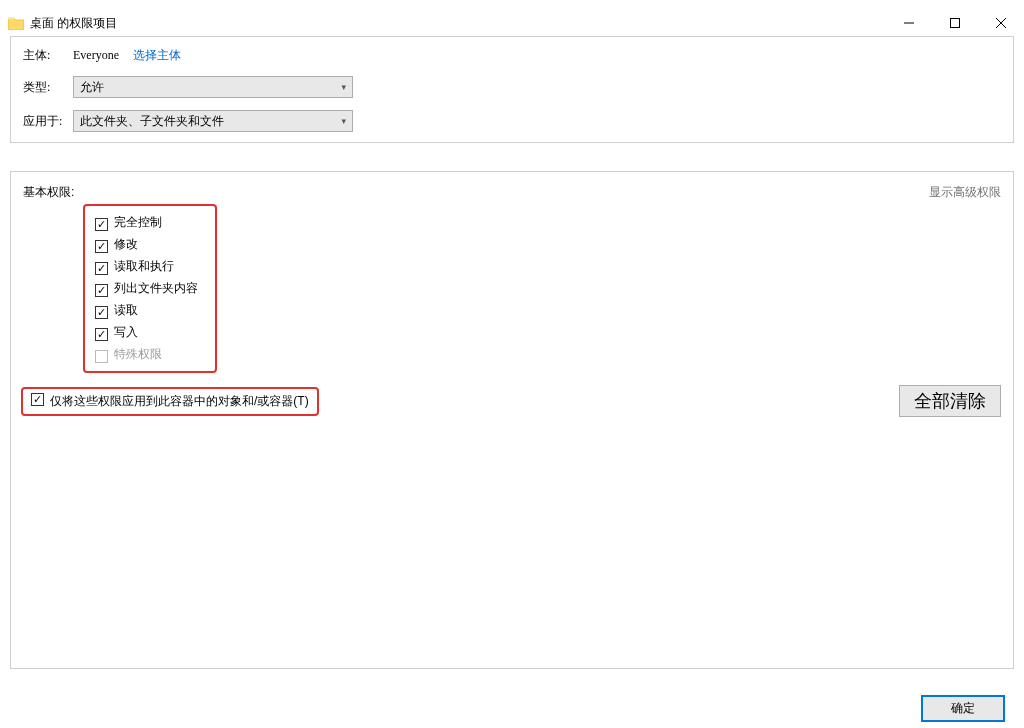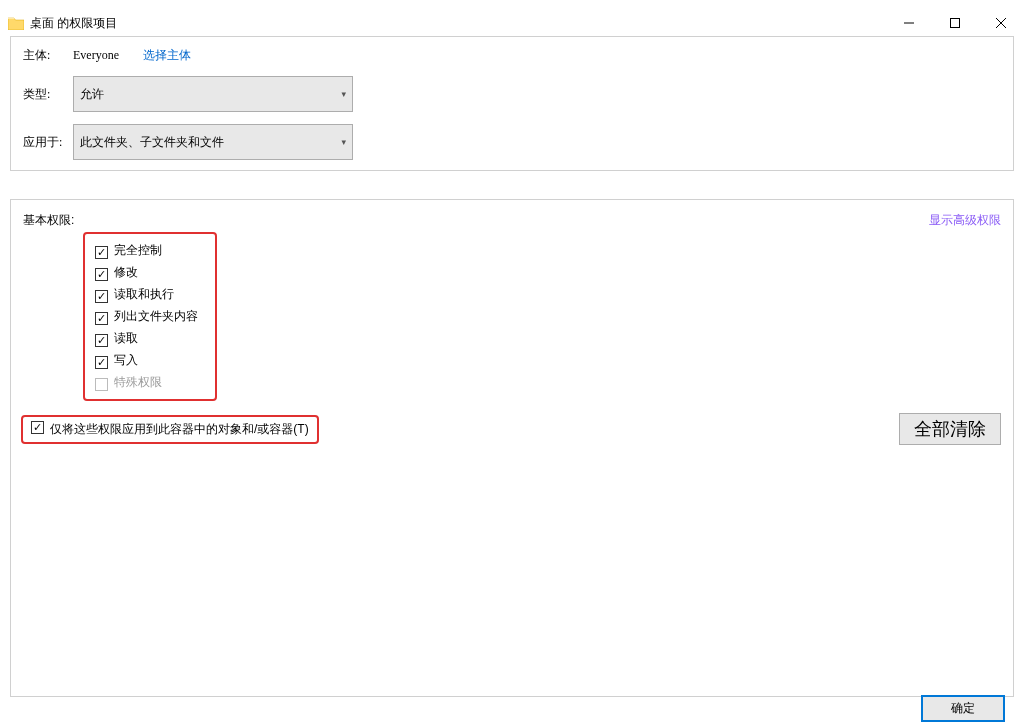--- a/index.html
+++ b/index.html
@@ -46,28 +46,28 @@
     .row {
       display: flex;
       align-items: center;
       margin-bottom: 12px;
     }
     .row:last-child { margin-bottom: 0; }
     .row-label {
       width: 50px;
       color: #000;
     }
-    .principal-value { margin-right: 24px; text-align: right; }
+    .principal-value { margin-right: 14px; text-align: right; }
     .link {
       color: #0066cc;
       cursor: pointer;
     }
     .select {
       width: 280px;
-      height: 36px;
+      height: 22px;
       border: 1px solid #adadad;
       background: #e8e8e8;
       padding: 0 6px;
       display: flex;
       align-items: center;
       justify-content: space-between;
       font-family: inherit;
       font-size: 12px;
     }
     .select-arrow { font-size: 9px; color: #555; }
@@ -79,21 +79,21 @@
       min-height: 498px;
       background: #fff;
     }
     .perm-header {
       display: flex;
       justify-content: space-between;
       align-items: flex-start;
     }
     .perm-label { color: #000; }
     .adv-link {
-      color: #8b5cf6;
+      color: #737373;
       cursor: pointer;
     }
     .highlight-box {
       border: 2px solid #e03030;
       border-radius: 4px;
       padding: 8px 10px 8px 10px;
       margin-top: 3px;
       margin-left: 60px;
       width: 134px;
     }

